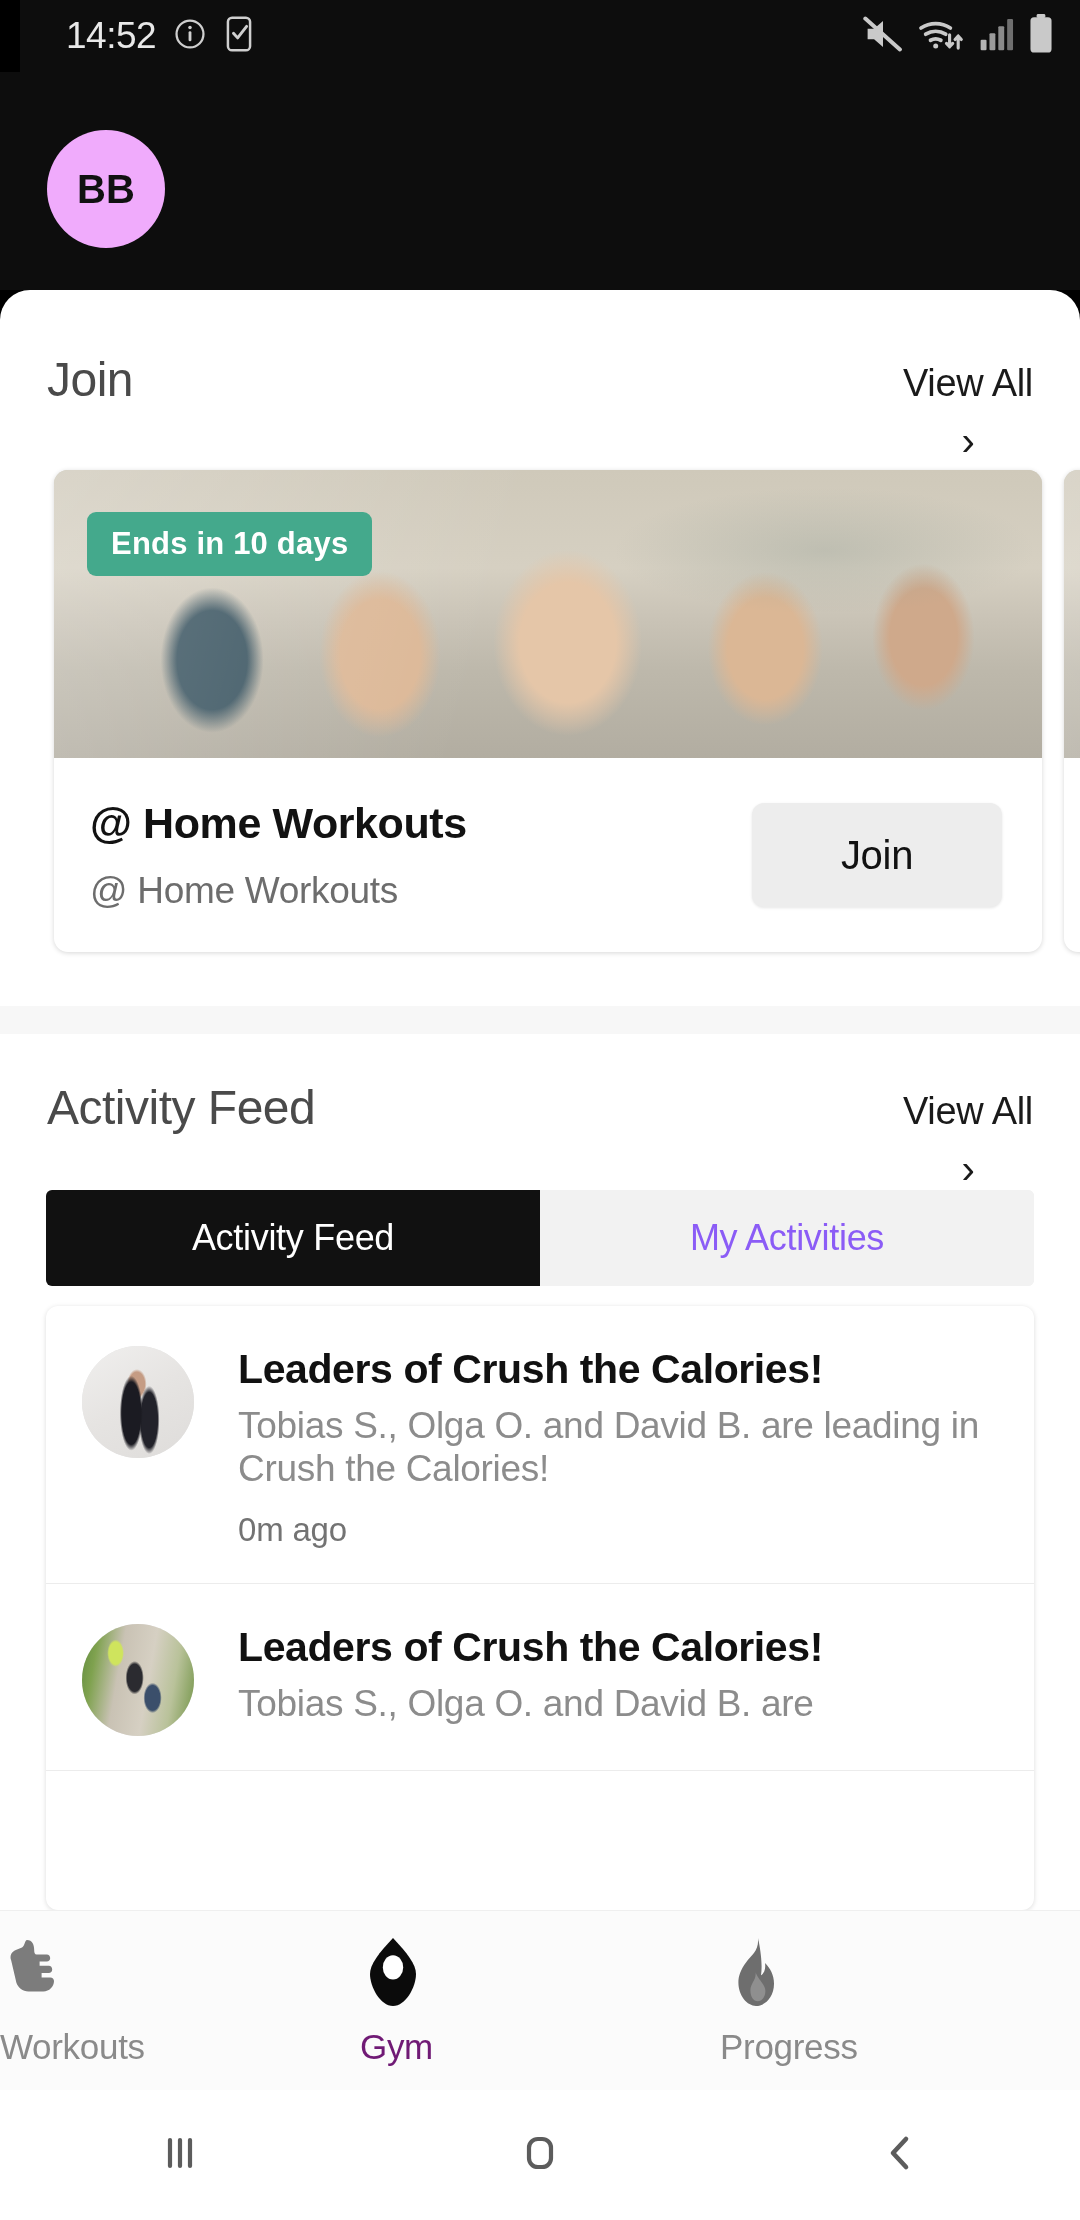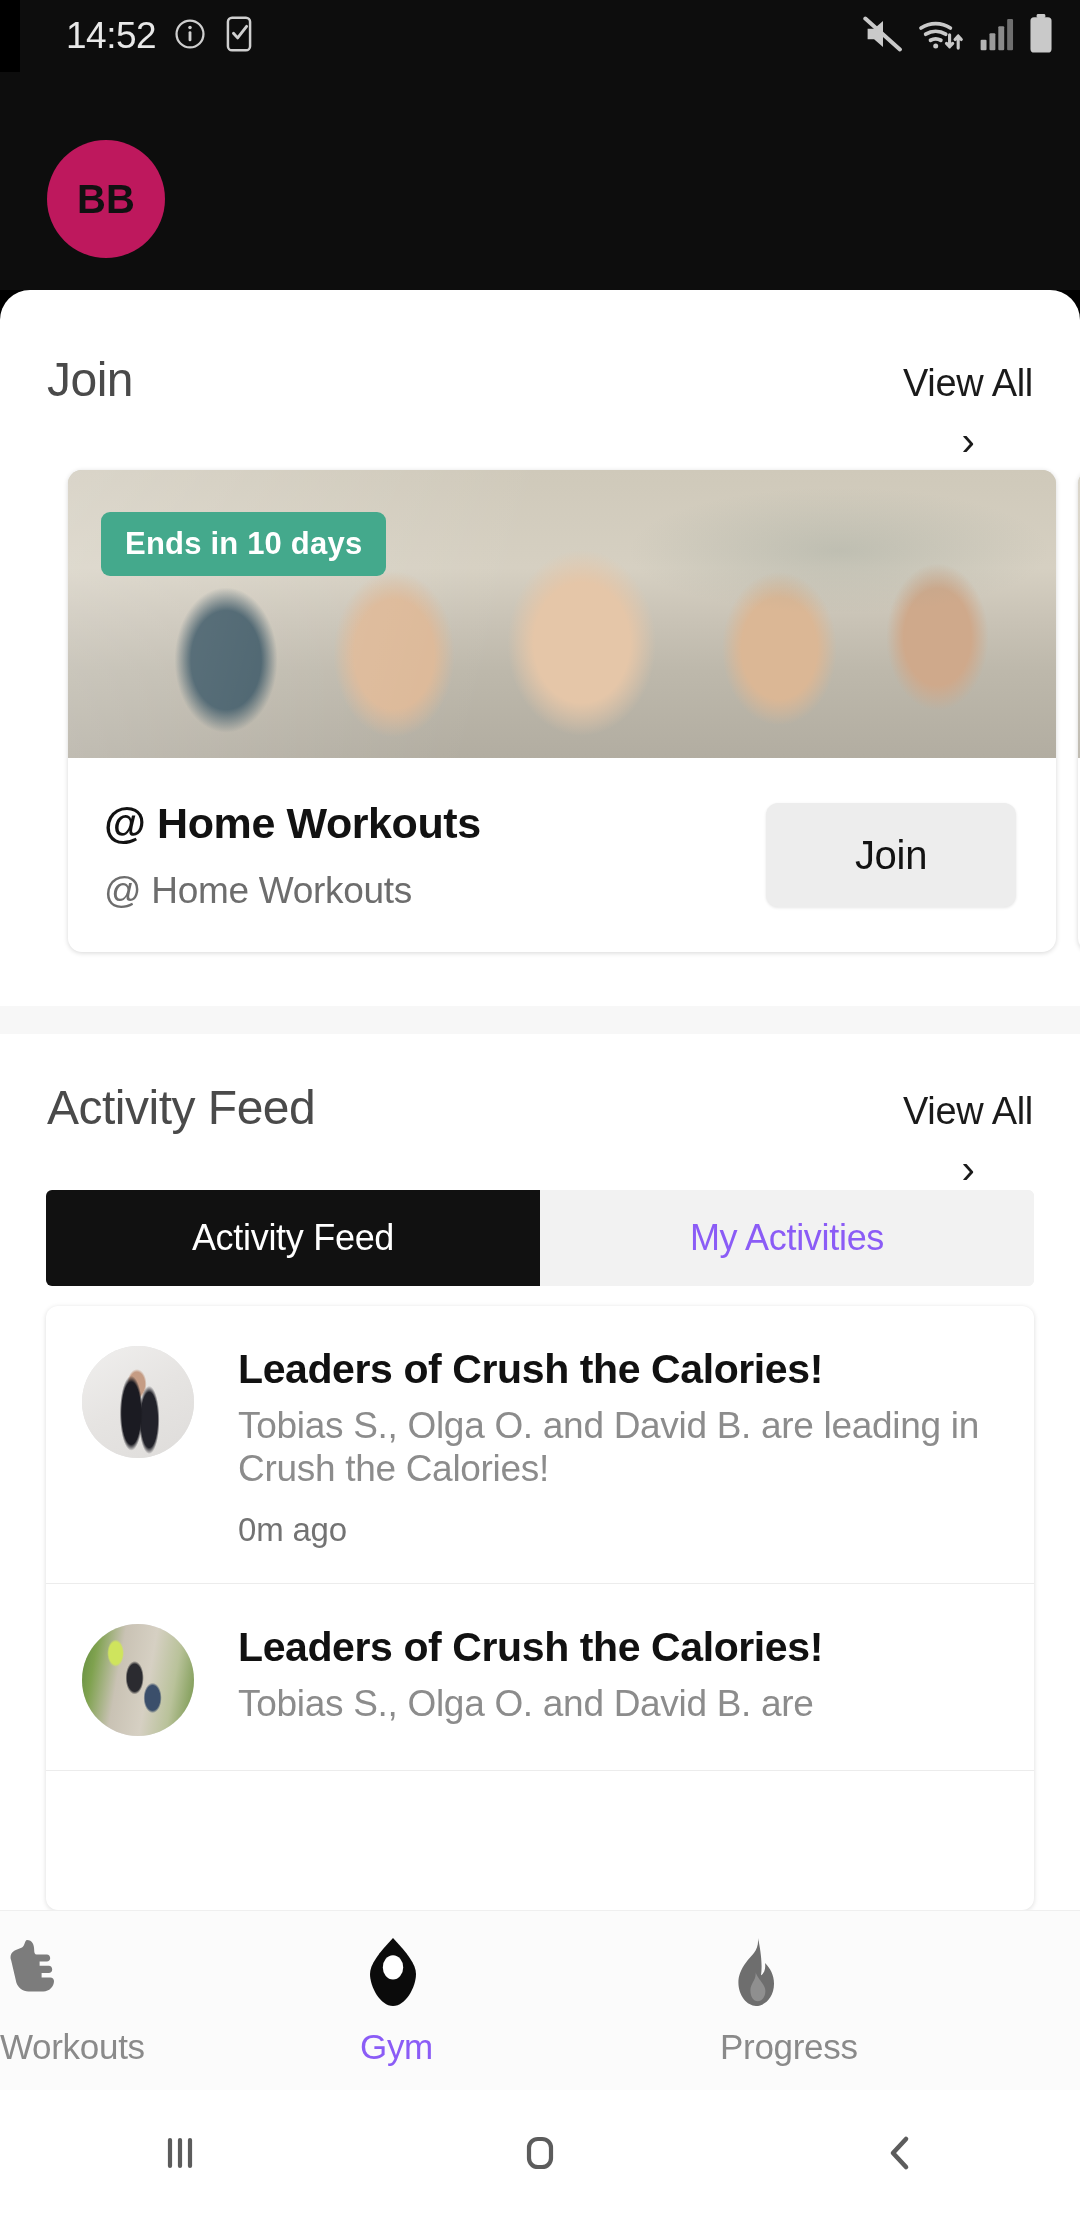--- a/index.html
+++ b/index.html
@@ -22,23 +22,23 @@
   .sb-time{ color:#e8e8e8; font-size:37px; letter-spacing:-0.5px; }
   .sb-right{ margin-left:auto; display:flex; align-items:center; gap:13px; }
   .ic{ display:block; }
 
   
   .header{
     position:absolute; top:72px; left:0; width:1080px; height:218px;
     background:#0d0d0d;
   }
   .avatar{
-    position:absolute; left:47px; top:68px;
+    position:absolute; left:47px; top:58px;
     width:118px; height:118px; border-radius:50%;
-    background:#be185d; display:flex; align-items:center; justify-content:center;
+    background:#f0abfc; display:flex; align-items:center; justify-content:center;
   }
   .avatar-initials{
     font-size:40px; font-weight:700; color:#111; letter-spacing:0px;
   }
 
   
   .sheet{
     position:absolute; top:290px; left:0; width:1080px; height:1620px;
     background:#ffffff;
     border-top-left-radius:30px; border-top-right-radius:30px;
@@ -53,21 +53,21 @@
   }
   .viewall{
     margin-left:auto; display:flex; align-items:center; gap:16px;
     font-size:38px; color:#1a1a1a; letter-spacing:-0.3px;flex-direction:column;
   }
   .chev{ font-size:40px; line-height:1; color:#1a1a1a; font-weight:300; }
 
   
   .carousel{
     position:absolute; top:180px; left:0; width:1011px; height:490px;
-    display:flex; gap:22px; padding-left:68px;
+    display:flex; gap:22px; padding-left:54px;
   }
   .ccard{
     flex:0 0 auto; width:988px; height:482px;
     background:#fff; border-radius:14px;
     box-shadow:0 1px 5px rgba(0,0,0,0.16);
     overflow:hidden; display:flex; flex-direction:column;
   }
   .ccard.next{ width:988px; }
   .ccard-img{
     height:288px; width:100%; position:relative; overflow:hidden;
@@ -163,21 +163,21 @@
   
   .bottomnav{
     position:absolute; bottom:130px; left:0; width:1080px; height:180px;
     background:#fbfbfb; display:flex; align-items:center;
     border-top:1px solid #efefef;
   }
   .navitem{
     flex:1; display:flex; flex-direction:column; align-items:flex-start; gap:14px;
   }
   .navlabel{ font-size:35px; letter-spacing:-0.3px; }
-  .navitem.active .navlabel{ color:#8b5cf6; }
+  .navitem.active .navlabel{ color:#701a75; }
   .navitem.inactive .navlabel{ color:#8a8a8a; }
 
   
   .androidnav{
     position:absolute; bottom:0; left:0; width:1080px; height:130px;
     background:#ffffff; display:flex; align-items:center;
   }
   .androidnav > div{ flex:1; display:flex; align-items:center; justify-content:center; }
 </style>
 </head>

